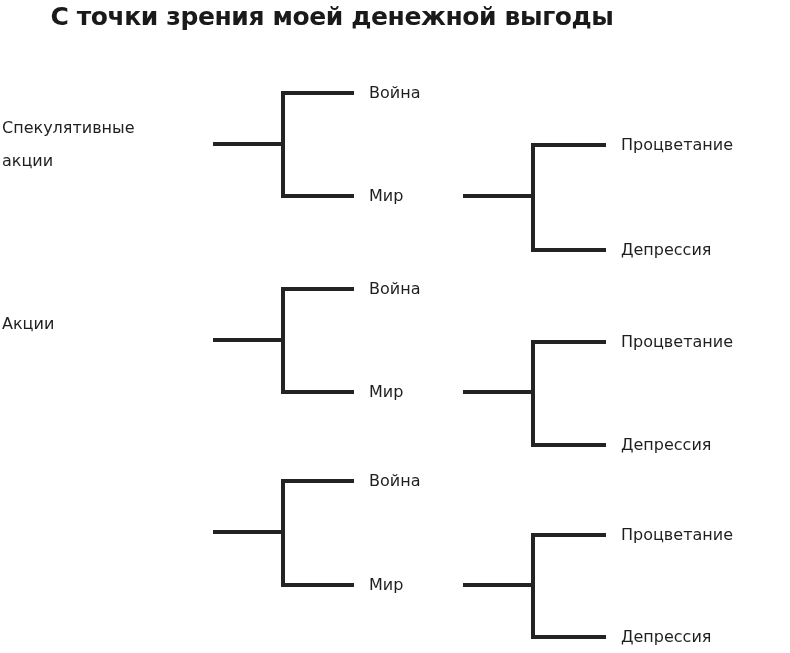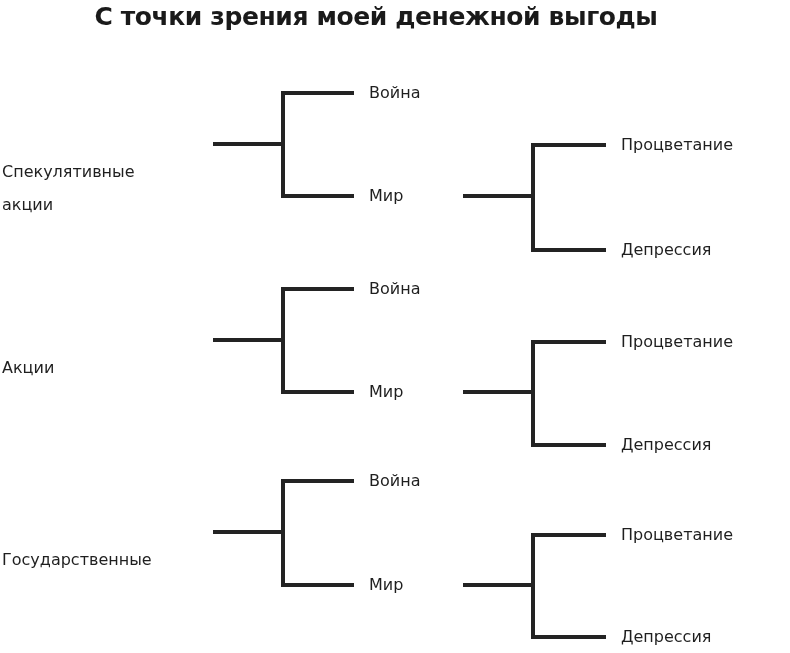--- a/index.html
+++ b/index.html
@@ -22,37 +22,35 @@
   .title {
     position: absolute;
     left: 332px;
     top: 2px;
     transform: translateX(-50%);
     font-size: 25px;
     font-weight: bold;
     letter-spacing: -0.4px;
     color: #1a1a1a;
     white-space: nowrap;
-    margin-left: 44px;
   }
   .line {
     position: absolute;
     background: #232323;
   }
   .hline { height: 4px; }
   .vline { width: 4px; }
   .lbl {
     position: absolute;
     font-size: 16px;
     color: #1f1f1f;
     white-space: nowrap;
   }
   .root-lbl {
     line-height: 33px;
-    margin-top: 44px;
   }
   .leaf-lbl {
     height: 32px;
     line-height: 32px;
   }
 </style>
 </head>
 <body>
 
 <div class="canvas">
@@ -91,21 +89,20 @@
     <div class="line hline" style="left:463px; top:390px; width:70px;"></div>
     <div class="line vline" style="left:531px; top:340px; height:107px;"></div>
     <div class="line hline" style="left:533px; top:340px; width:73px;"></div>
     <div class="lbl leaf-lbl" style="left:621px; top:326px;">Процветание</div>
     <div class="line hline" style="left:533px; top:443px; width:73px;"></div>
     <div class="lbl leaf-lbl" style="left:621px; top:429px;">Депрессия</div>
   </div>
 
   <div>
     <div class="lbl root-lbl" style="left:2px; top:499px;">
-      <div>Государственные</div>
     </div>
     <div class="line hline" style="left:213px; top:530px; width:70px;"></div>
     <div class="line vline" style="left:281px; top:479px; height:108px;"></div>
     <div class="line hline" style="left:283px; top:479px; width:71px;"></div>
     <div class="lbl leaf-lbl" style="left:369px; top:465px;">Война</div>
     <div class="line hline" style="left:283px; top:583px; width:71px;"></div>
     <div class="lbl leaf-lbl" style="left:369px; top:569px;">Мир</div>
     <div class="line hline" style="left:463px; top:583px; width:70px;"></div>
     <div class="line vline" style="left:531px; top:533px; height:106px;"></div>
     <div class="line hline" style="left:533px; top:533px; width:73px;"></div>

